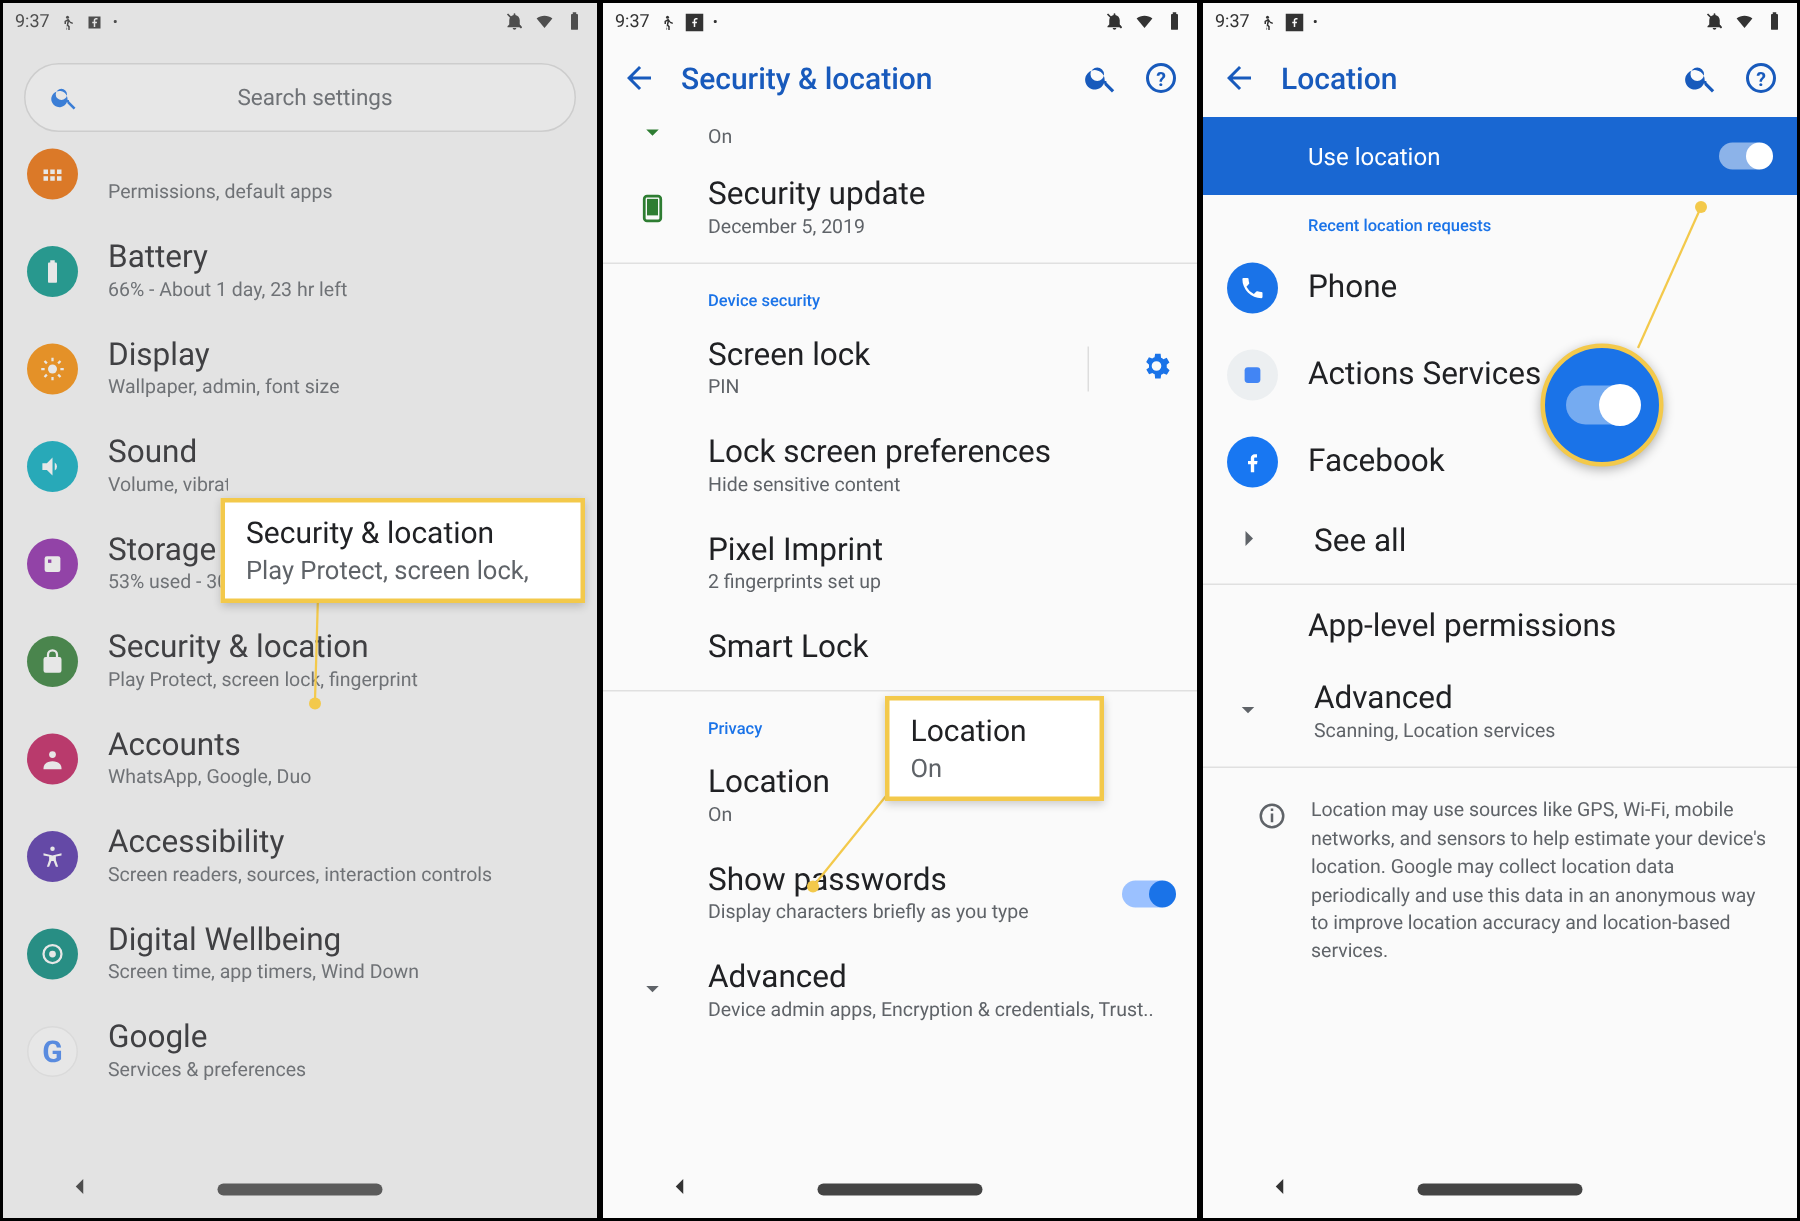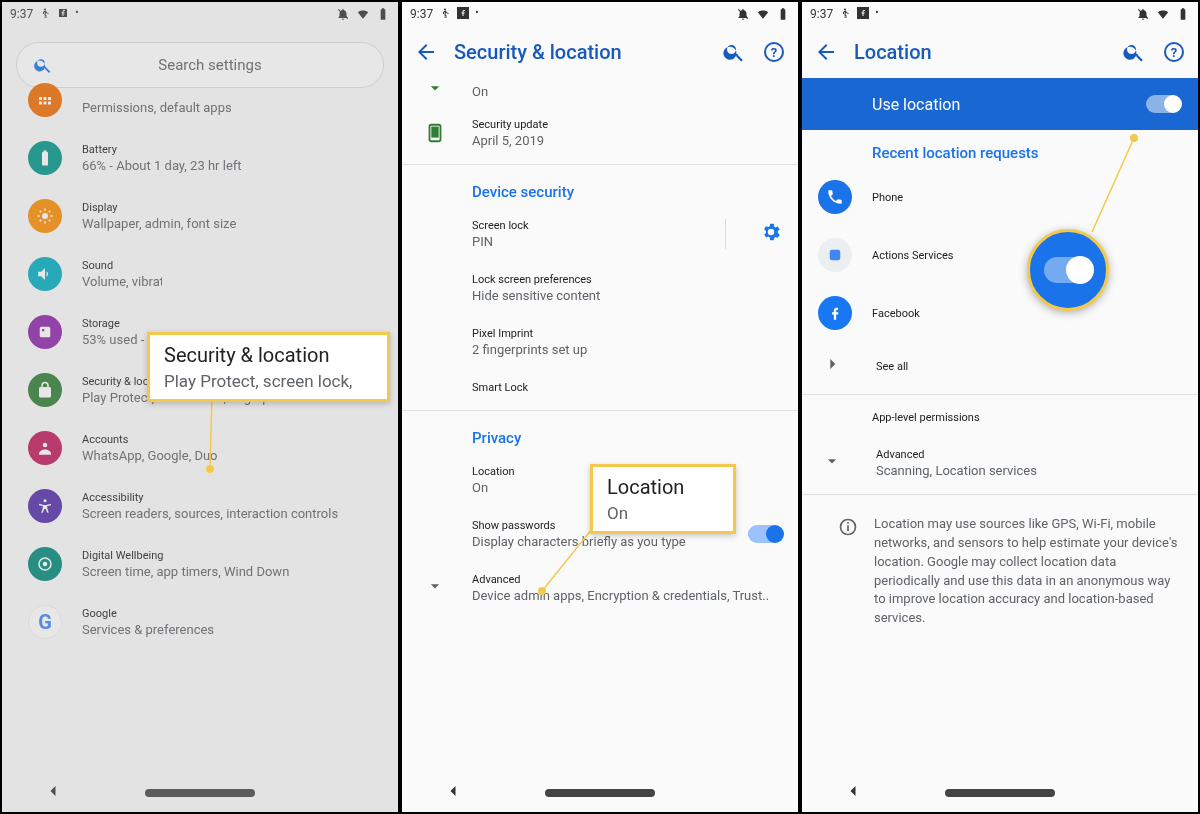--- a/index.html
+++ b/index.html
@@ -1,37 +1,37 @@
 <!DOCTYPE html>
 <html><head>
 <meta charset="utf-8">
 <style>
   * { box-sizing: border-box; margin: 0; padding: 0; font-family: Roboto, 'Helvetica Neue', Arial, sans-serif; }
   html, body { width: 1200px; height: 814px; background: #fff; overflow: hidden; }
   .stage { width: 1200px; height: 814px; display: flex; background: #333; }
   .phone { flex: 1 1 0; position: relative; background: #fafafa; border: 2px solid #000; }
   .status-bar { height: 24px; display: flex; align-items: center; justify-content: space-between; padding: 0 8px; font-size: 12px; color: #333; }
-  .status-left, .status-right { display: flex; align-items: flex-start; gap: 6px; }
+  .status-left, .status-right { display: flex; align-items: flex-end; gap: 6px; }
   .icon { display: inline-flex; align-items: center; justify-content: center; }
   .status-right .icon svg { width: 14px; height: 14px; fill: #333; }
   .status-left .icon svg { width: 12px; height: 12px; fill: #333; }
   .app-bar { height: 52px; display: flex; align-items: center; padding: 0 12px; gap: 16px; }
   .app-title { font-size: 20px; color: #185abc; font-weight: 500; flex: 1; }
   .app-bar .icon svg { width: 24px; height: 24px; fill: #185abc; }
-  .search-pill { margin: 16px 14px 7px; height: 46px; border: 1px solid #ddd; border-radius: 24px; background: #fff; display: flex; align-items: center; padding: 0 16px; color: #5f6368; }
+  .search-pill { margin: 16px 14px 19px; height: 46px; border: 1px solid #ddd; border-radius: 24px; background: #fff; display: flex; align-items: center; padding: 0 16px; color: #5f6368; }
   .search-pill .icon svg { width: 20px; height: 20px; fill: #1a73e8; }
   .search-pill span.text { flex: 1; text-align: center; font-size: 15px; color: #5f6368; }
   .list { overflow: hidden; }
   .row { display: flex; align-items: center; padding: 12px 16px; gap: 20px; }
   .circ { width: 34px; height: 34px; border-radius: 50%; display: flex; align-items: center; justify-content: center; flex-shrink: 0; }
   .circ svg { width: 18px; height: 18px; fill: #fff; }
   .row-body { flex: 1; min-width: 0; }
-  .row-title { font-size: 11px; color: #202124; font-weight: 400; }
+  .row-title { font-size: 21px; color: #202124; font-weight: 400; }
   .row-sub { font-size: 13px; color: #5f6368; margin-top: 2px; }
-  .section-label { font-size: 15px; color: #1a73e8; font-weight: 500; padding: 14px 16px 6px 70px; }
+  .section-label { font-size: 11px; color: #1a73e8; font-weight: 500; padding: 14px 16px 6px 70px; }
   .divider { height: 1px; background: #e0e0e0; margin: 4px 0; }
   .nav-bar { position: absolute; bottom: 0; left: 0; right: 0; height: 38px; display: flex; align-items: center; justify-content: space-around; background: #fafafa; }
   .nav-bar .nav-back svg { width: 20px; height: 20px; fill: #333; }
   .nav-pill { width: 110px; height: 8px; background: #444; border-radius: 4px; }
   .nav-bar .nav-spacer { width: 20px; }
   .scrim { position: absolute; inset: 0; background: rgba(255,255,255,0.45); pointer-events: none; }
   
   .phone.dim .scrim.dim { background: rgba(160,160,160,0.25); }
   
   .callout { position: absolute; background: #fff; border: 3px solid #f3c94b; padding: 8px 14px; box-shadow: 0 2px 6px rgba(0,0,0,0.2); z-index: 50; }
@@ -105,21 +105,21 @@
 
     <div class="search-pill">
       <span class="icon">
           <svg viewBox="0 0 24 24">
             <path d="M15.5 14h-.8l-.3-.3A6.5 6.5 0 1 0 14 15.5l.3.3v.8l5 5 1.5-1.5-5-5zM9.5 14A4.5 4.5 0 1 1 14 9.5 4.5 4.5 0 0 1 9.5 14z"></path>
           </svg>
         </span>
       <span class="text">Search settings</span>
     </div>
 
-    <div class="list" style="margin-top:-12px;margin-left:10px;">
+    <div class="list" style="margin-top:-12px;">
       <div class="row" style="padding-top:0">
         <div class="circ" style="background:#ef6c00">
             <svg viewBox="0 0 24 24">
               <path d="M4 8h4v4H4zm6 0h4v4h-4zm6 0h4v4h-4zM4 14h4v4H4zm6 0h4v4h-4zm6 0h4v4h-4z"></path>
             </svg>
           </div>
         <div class="row-body">
             <div class="row-title" style="visibility:hidden">.</div>
             <div class="row-sub">Permissions, default apps</div>
           </div>
@@ -319,21 +319,21 @@
         <div style="width:34px; display:flex; justify-content:center;">
             <span class="icon">
               <svg viewBox="0 0 24 24" width="22" height="22">
                 <rect x="6" y="3" width="12" height="18" rx="2" fill="none" stroke="#2e7d32" stroke-width="2"></rect>
                 <rect x="8" y="5" width="8" height="12" fill="#2e7d32"></rect>
               </svg>
             </span>
           </div>
         <div class="row-body">
             <div class="row-title">Security update</div>
-            <div class="row-sub">April 5, 2019</div>
+            <div class="row-sub">December 5, 2019</div>
           </div>
       </div>
       <div class="divider"></div>
       <div class="section-label">Device security</div>
       <div class="row ni">
         <div class="row-body">
             <div class="row-title">Screen lock</div>
             <div class="row-sub">PIN</div>
           </div>
         <div class="vdiv"></div>

